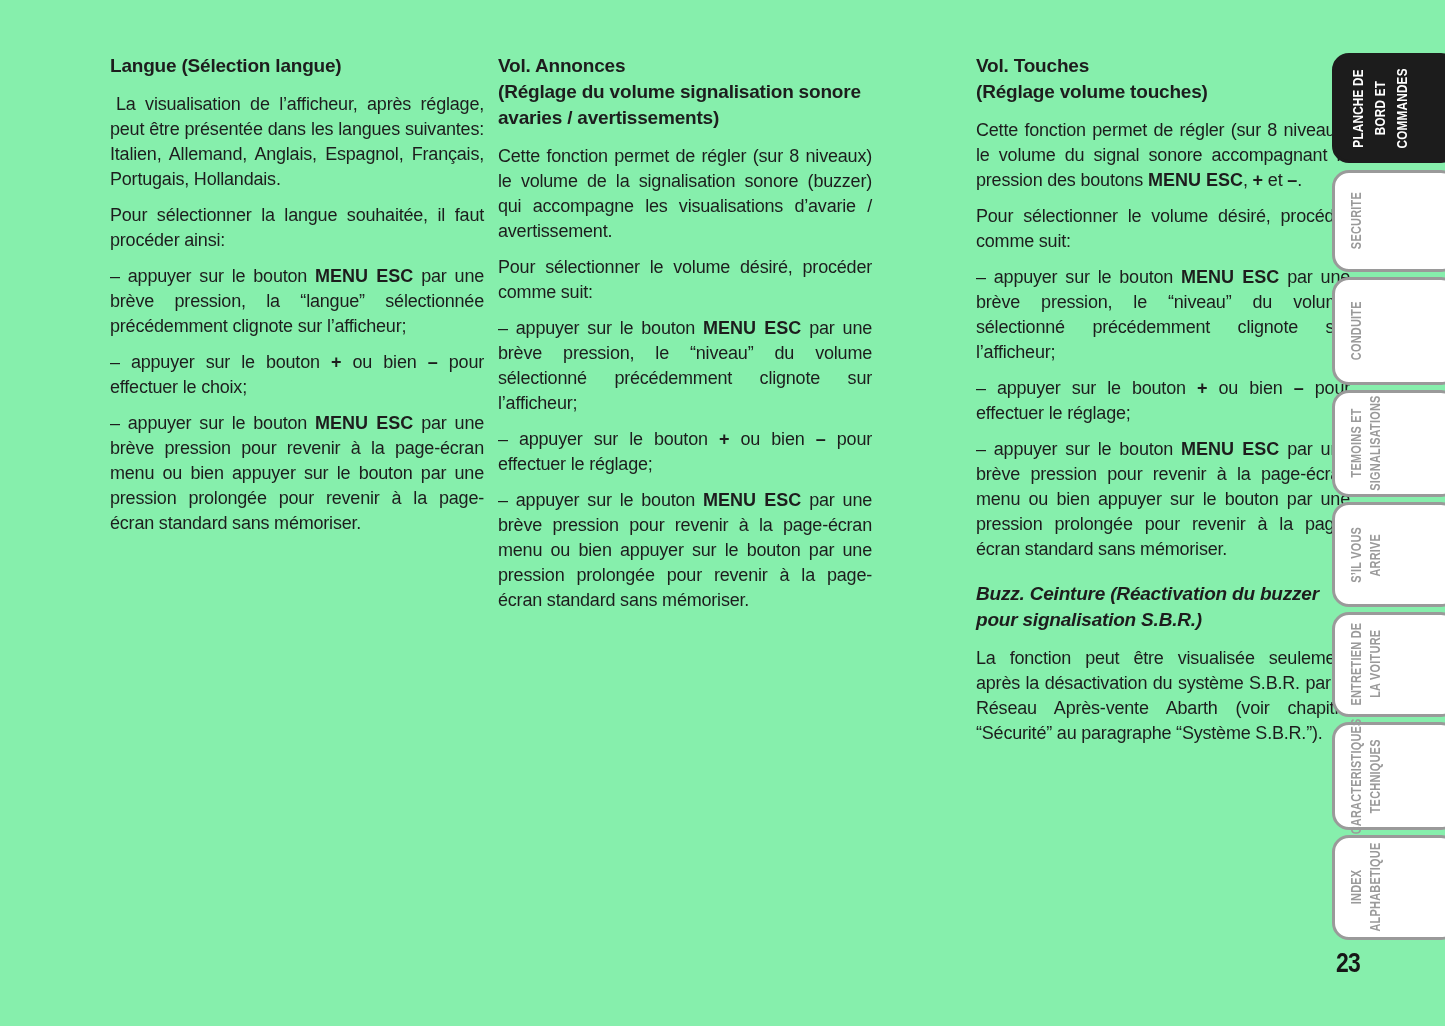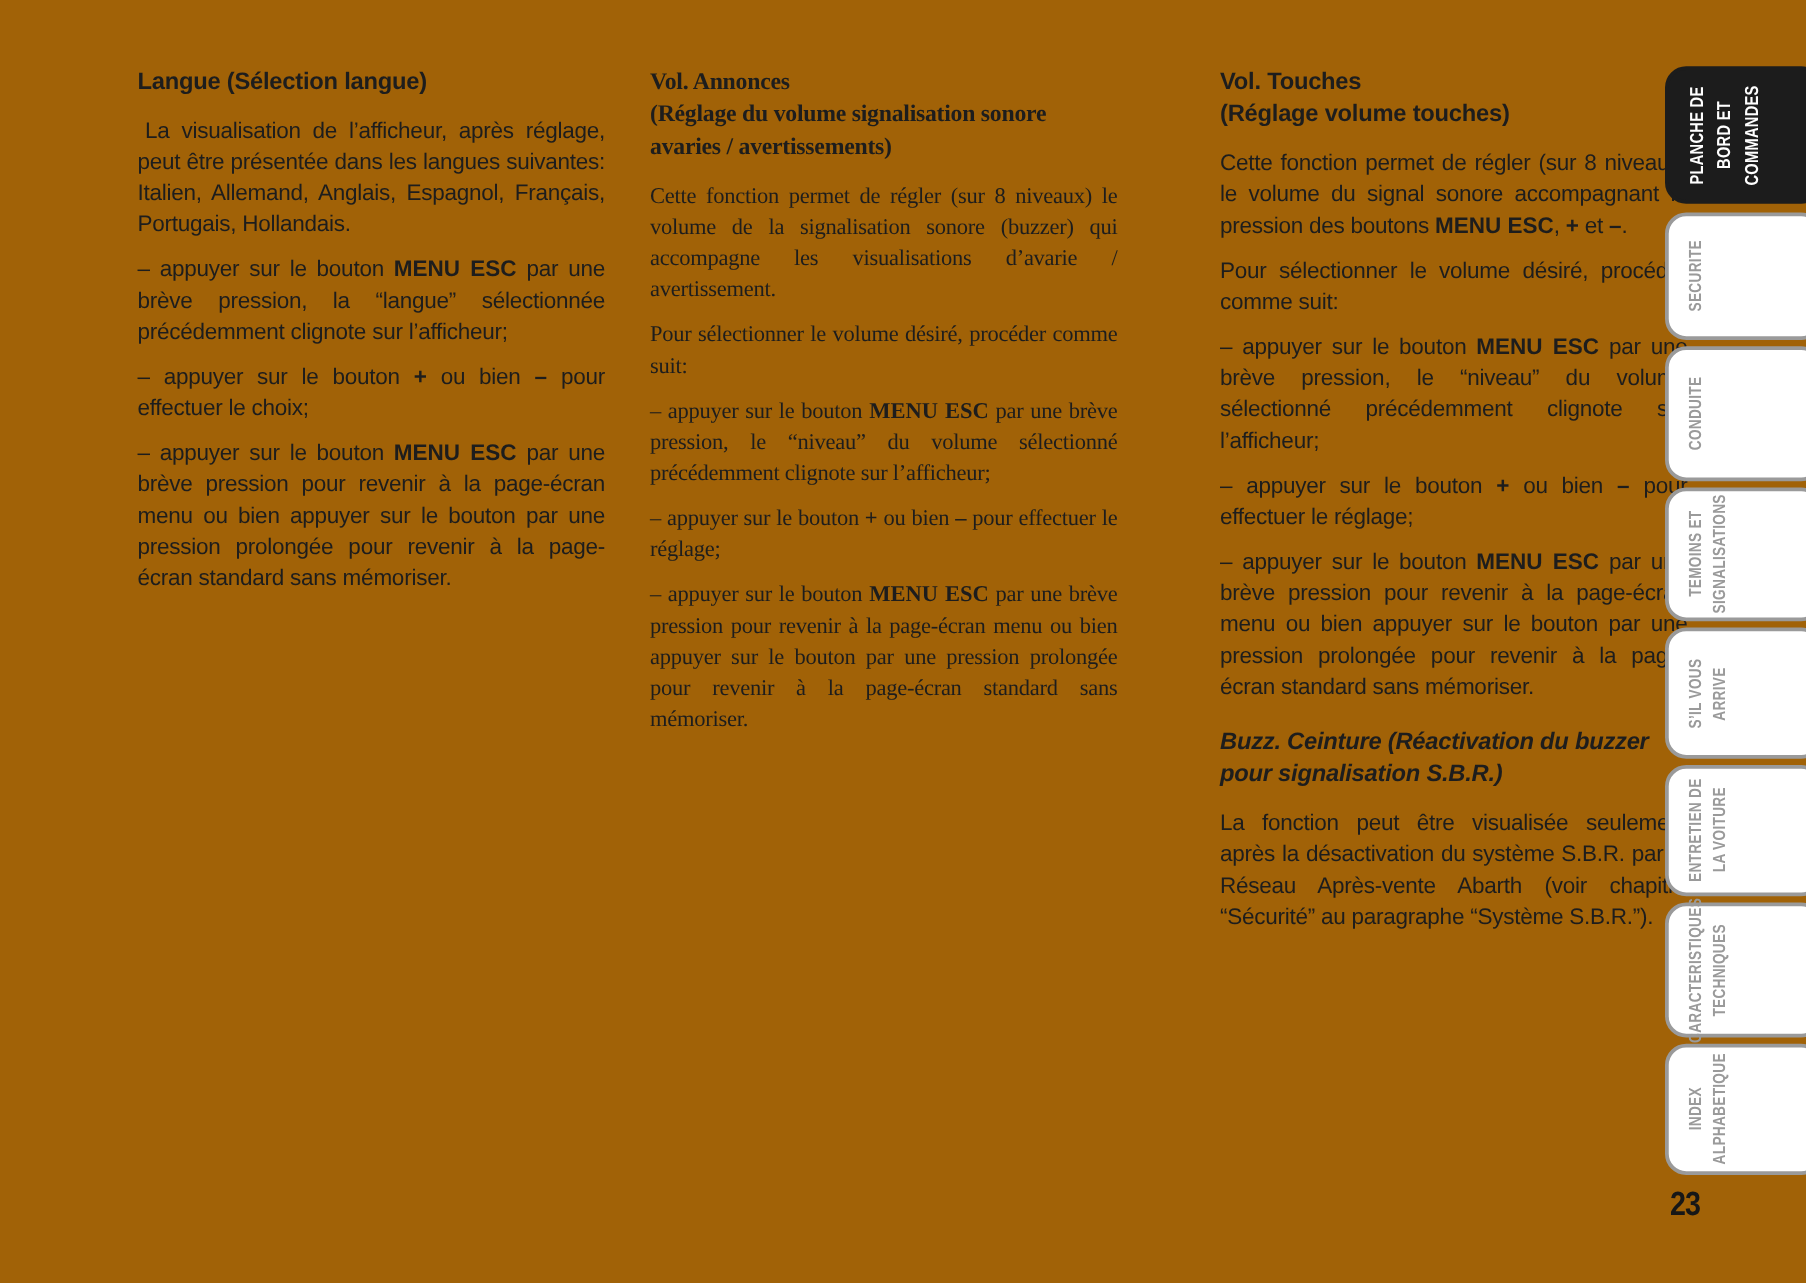--- a/index.html
+++ b/index.html
@@ -2,26 +2,26 @@
 <html lang="fr"><head>
 <meta charset="utf-8">
 <style>
   html,body{margin:0;padding:0;}
   body{
     width:1445px;height:1026px;position:relative;overflow:hidden;
     background:#ffffff;
     font-family:"Liberation Sans","DejaVu Sans",sans-serif;
     color:#1d1d1d;
   }
-  .page{position:absolute;inset:0;background:#a16207;}
+  .page{position:absolute;inset:0;background:#86efac;}
 
   
   .col{position:absolute;top:53px;width:374px;}
   .col.c1{left:110px;}
-  .col.c2{left:520px;font-family:Liberation Serif, serif;}
+  .col.c2{left:498px;}
   .col.c3{left:976px;}
 
   .heading{
     font-size:19px;line-height:26px;font-weight:bold;
     margin:0 0 13px 0;white-space:pre-line;letter-spacing:-0.2px;
   }
   .heading.follow{margin-top:19px;font-style:italic;}
   .para{
     font-size:18px;line-height:25px;margin:0 0 11px 0;
     text-align:justify;letter-spacing:-0.2px;
@@ -66,20 +66,21 @@
   }
 </style>
 </head>
 <body>
 
 <div class="page">
 
   <div class="col c1">
     <h2 class="heading"><b>Langue (Sélection langue)</b></h2>
     <p class="para indent"><span>La visualisation de l’afficheur, après réglage, peut être présentée dans les langues suivantes: Italien, Allemand, Anglais, Espagnol, Français, Portugais, Hollandais.</span></p>
+    <p class="para"><span>Pour sélectionner la langue souhaitée, il faut procéder ainsi:</span></p>
     <p class="para"><span>– appuyer sur le bouton </span><b>MENU ESC</b><span> par une brève pression, la “langue” sélectionnée précédemment clignote sur l’afficheur;</span></p>
     <p class="para"><span>– appuyer sur le bouton </span><b>+</b><span> ou bien </span><b>–</b><span> pour effectuer le choix;</span></p>
     <p class="para"><span>– appuyer sur le bouton </span><b>MENU ESC</b><span> par une brève pression pour revenir à la page-écran menu ou bien appuyer sur le bouton par une pression prolongée pour revenir à la page-écran standard sans mémoriser.</span></p>
   </div>
 
   <div class="col c2">
     <h2 class="heading"><b>Vol. Annonces
 (Réglage du volume signalisation sonore avaries / avertissements)</b></h2>
     <p class="para"><span>Cette fonction permet de régler (sur 8 niveaux) le volume de la signalisation sonore (buzzer) qui accompagne les visualisations d’avarie / avertissement.</span></p>
     <p class="para"><span>Pour sélectionner le volume désiré, procéder comme suit:</span></p>

